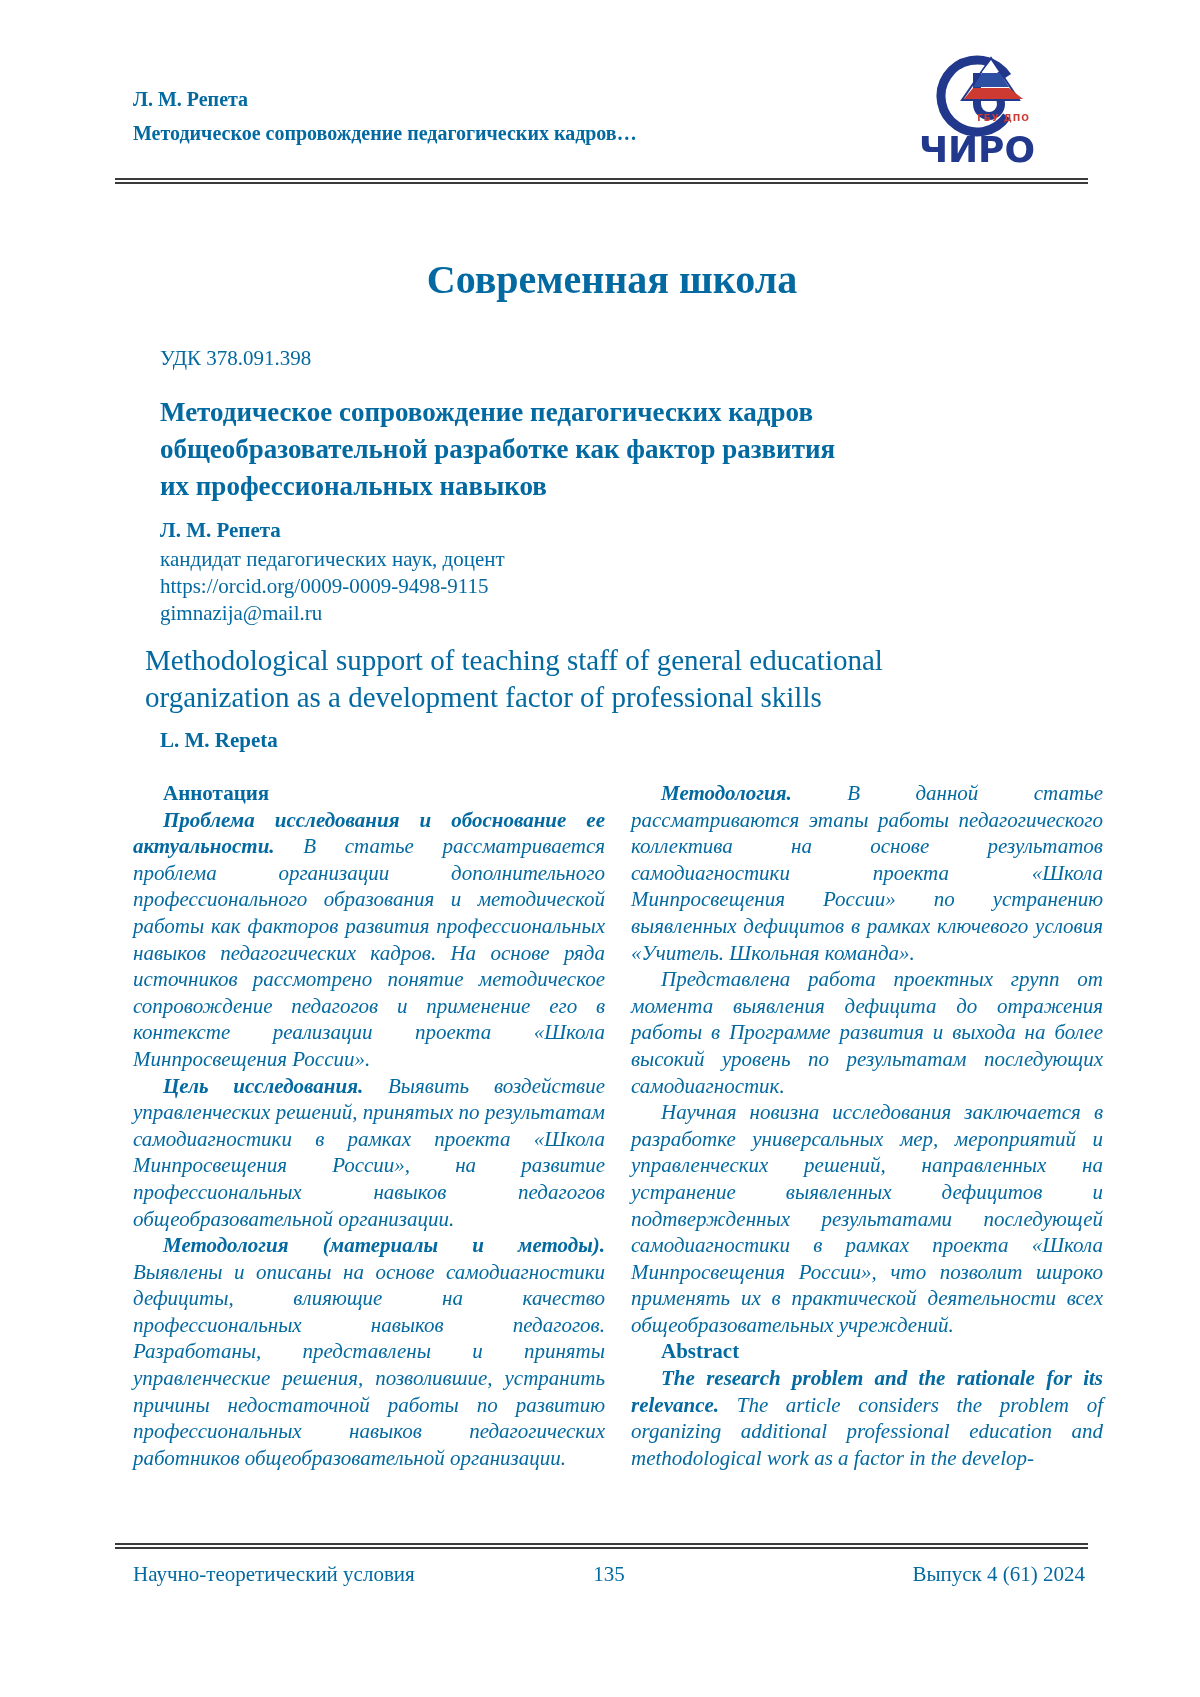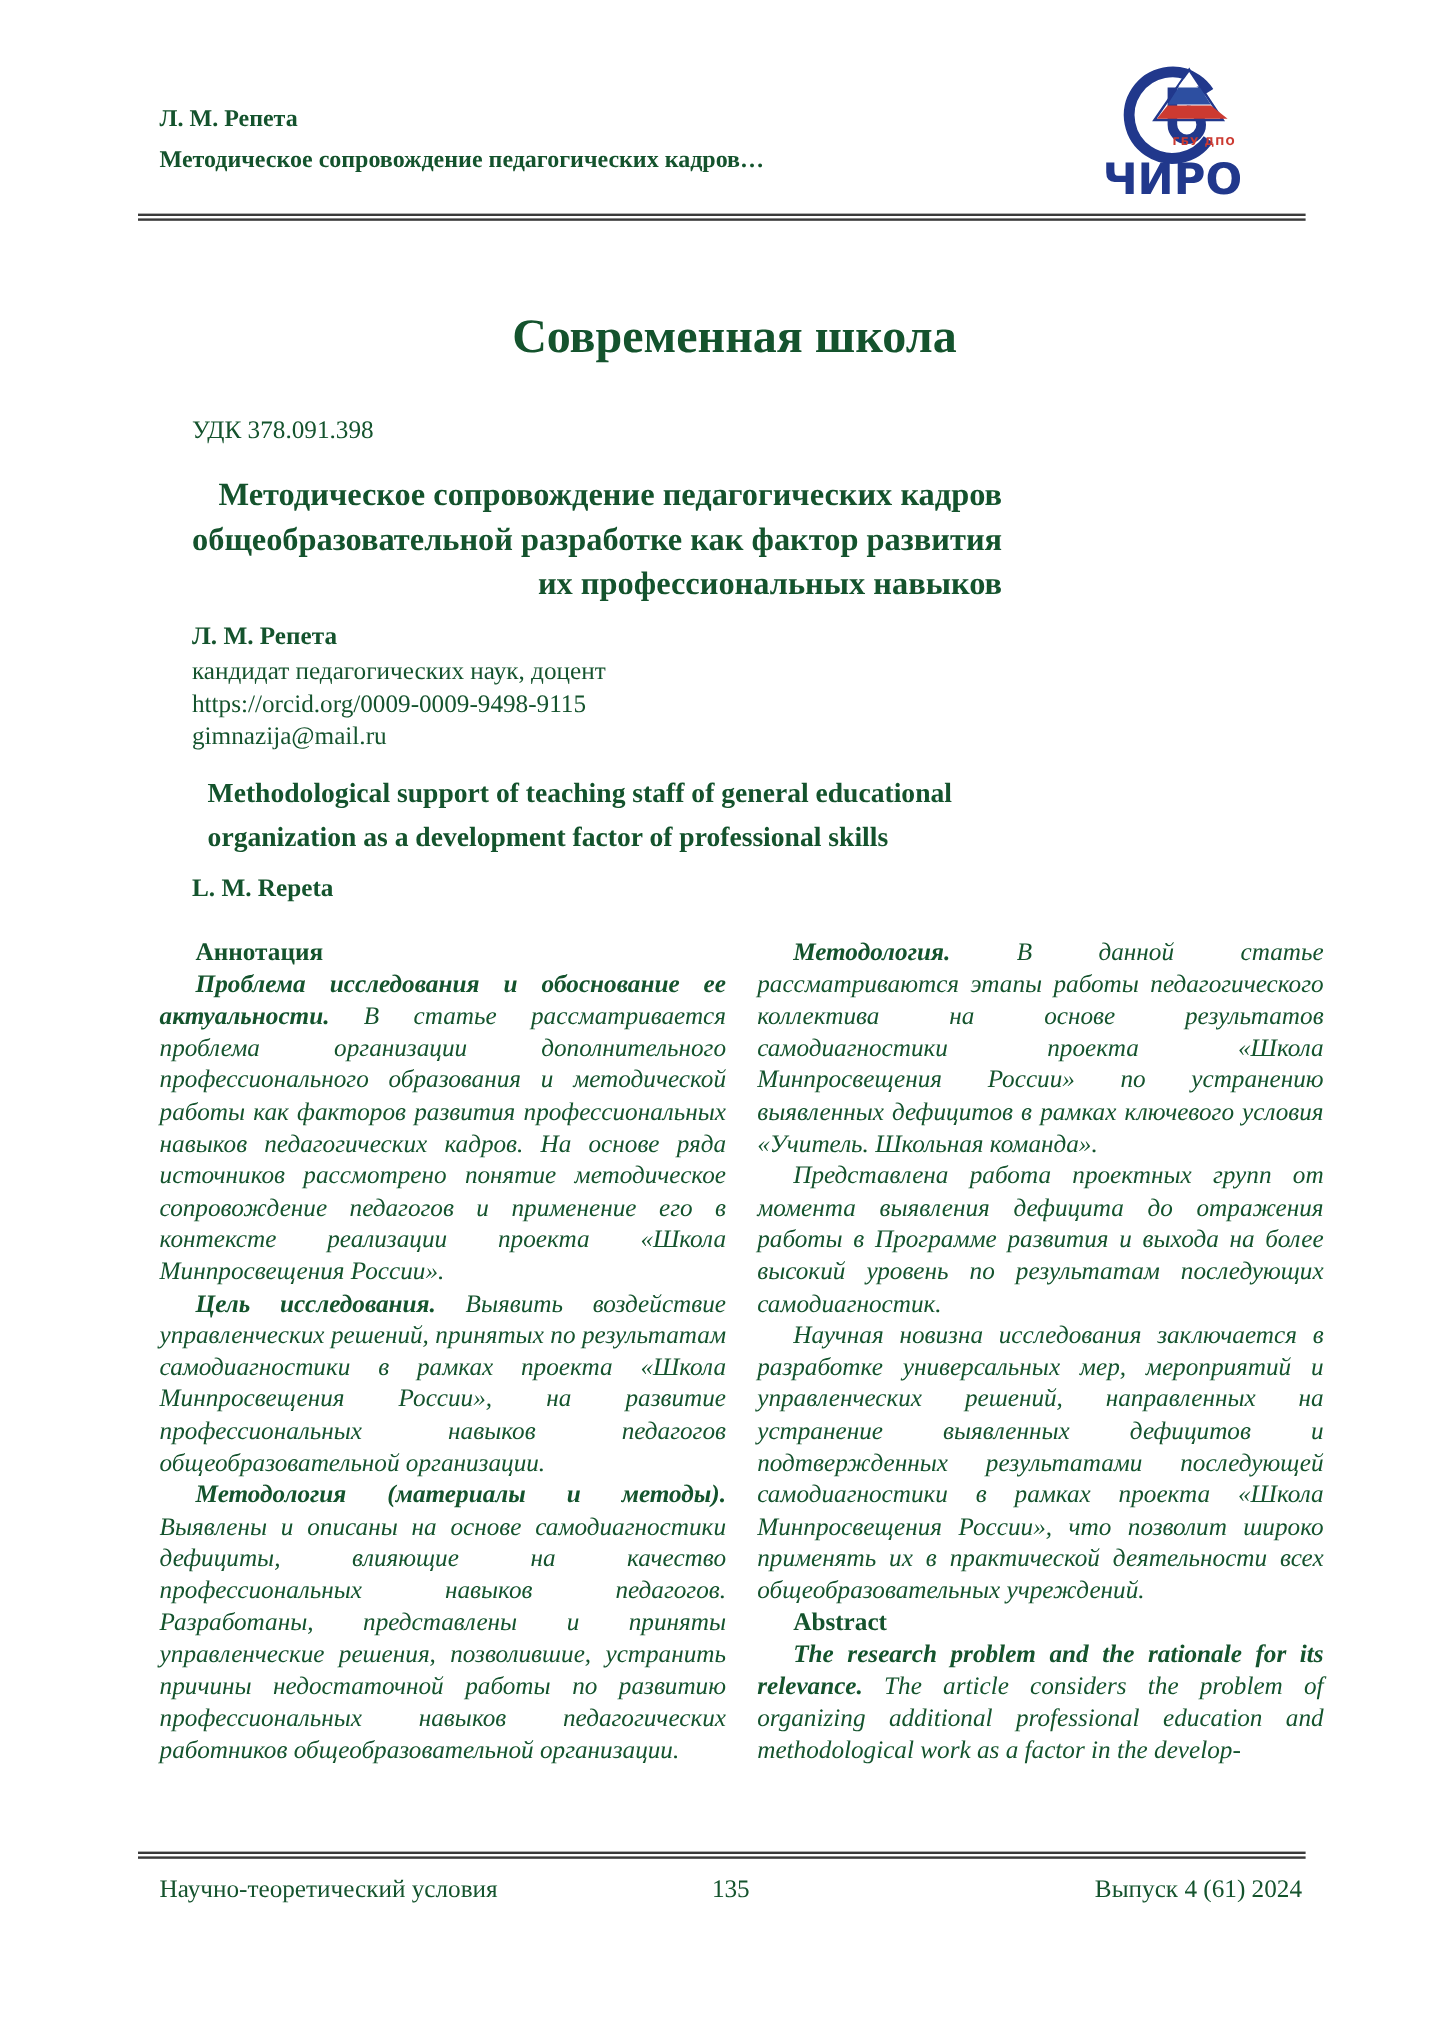--- a/index.html
+++ b/index.html
@@ -4,21 +4,21 @@
 <style>
   * { box-sizing: border-box; }
   html, body { margin: 0; padding: 0; background: #ffffff; }
   .page {
     position: relative;
     width: 1200px;
     height: 1697px;
     margin: 0 auto;
     background: #ffffff;
     font-family: "Liberation Serif", serif;
-    color: #14532d;
+    color: #0369a1;
     overflow: hidden;
   }
   
   .header-text {
     position: absolute;
     left: 133px;
     top: 82px;
     font-size: 20px;
     font-weight: bold;
     line-height: 34px;
@@ -55,36 +55,35 @@
     left: 160px;
     font-size: 21px;
   }
   .title-ru {
     position: absolute;
     top: 394px;
     left: 160px;
     font-size: 27px;
     font-weight: bold;
     line-height: 37px;
-    text-align: right;
   }
   .author-block {
     position: absolute;
     top: 514px;
     left: 160px;
     font-size: 21px;
     line-height: 27px;
   }
   .author-name { font-weight: bold; line-height: 32px; }
   .title-en {
     position: absolute;
     top: 642px;
-    left: 173px;
-    font-size: 23px;
-    font-weight: bold;
+    left: 145px;
+    font-size: 29px;
+    font-weight: normal;
     line-height: 37px;
   }
   .author-en {
     position: absolute;
     top: 728px;
     left: 160px;
     font-size: 21px;
     font-weight: bold;
   }
   

